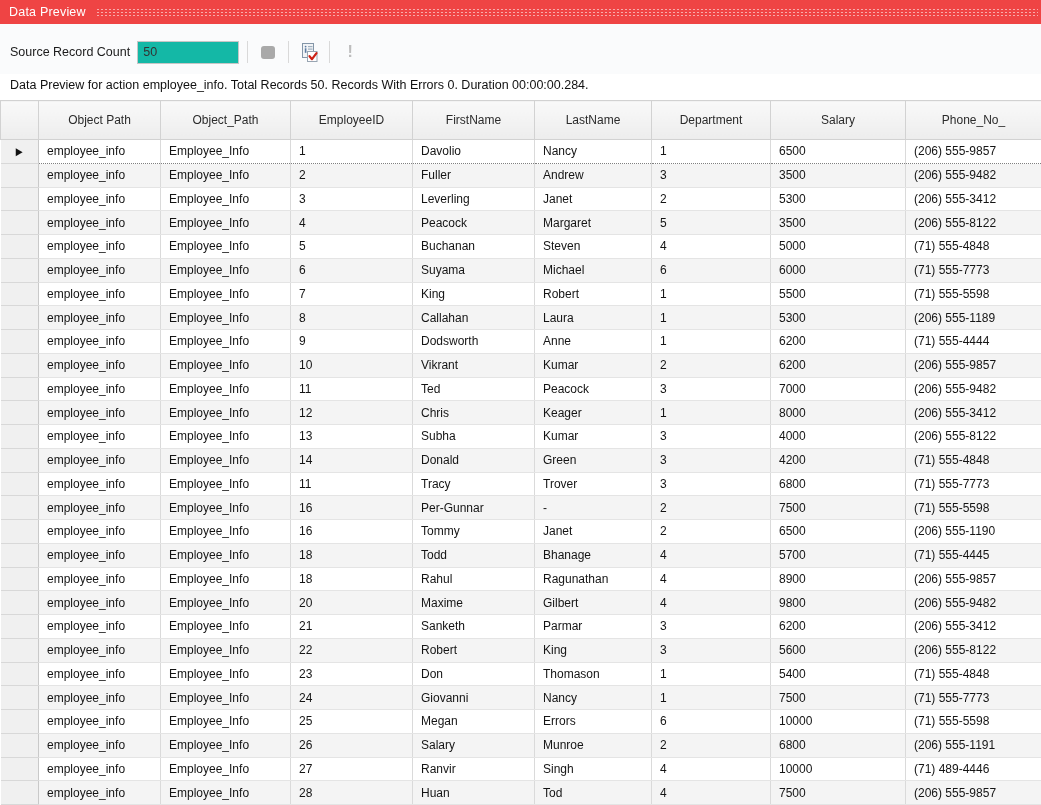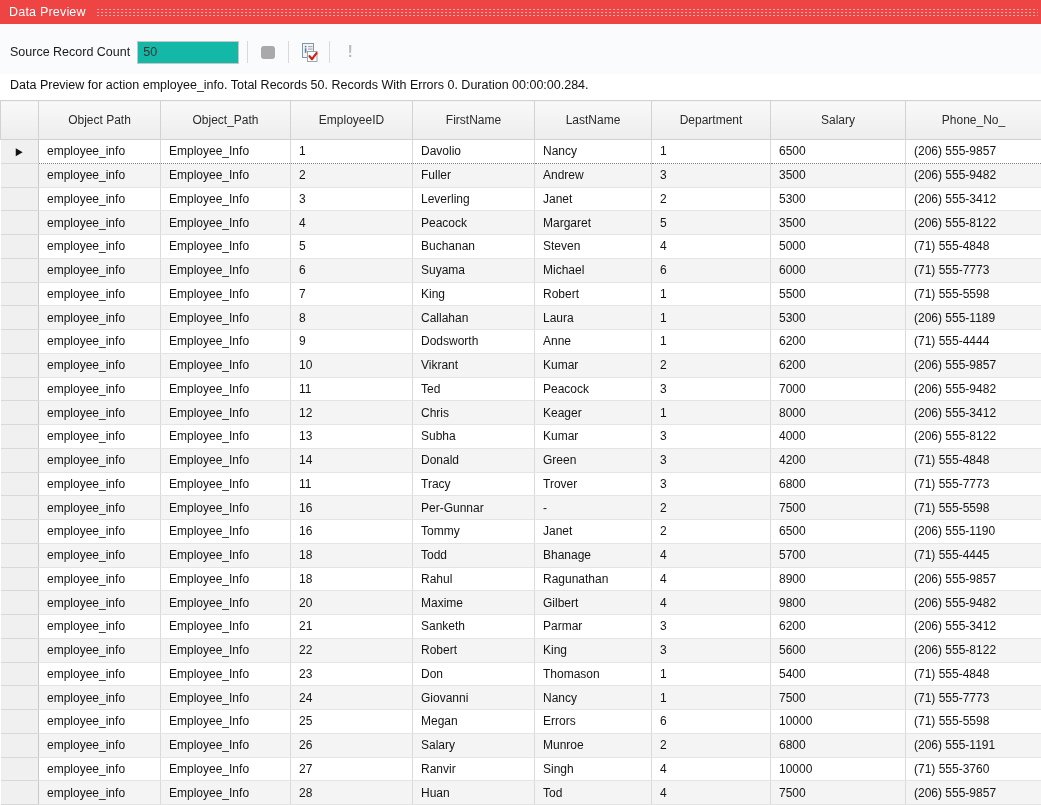--- a/index.html
+++ b/index.html
@@ -432,21 +432,21 @@
       </tr>
       <tr>
         <td class="rowsel"></td>
         <td class="data">employee_info</td>
         <td class="data">Employee_Info</td>
         <td class="data">27</td>
         <td class="data">Ranvir</td>
         <td class="data">Singh</td>
         <td class="data">4</td>
         <td class="data">10000</td>
-        <td class="data">(71) 555-3760</td>
+        <td class="data">(71) 489-4446</td>
       </tr>
       <tr>
         <td class="rowsel"></td>
         <td class="data">employee_info</td>
         <td class="data">Employee_Info</td>
         <td class="data">28</td>
         <td class="data">Huan</td>
         <td class="data">Tod</td>
         <td class="data">4</td>
         <td class="data">7500</td>

